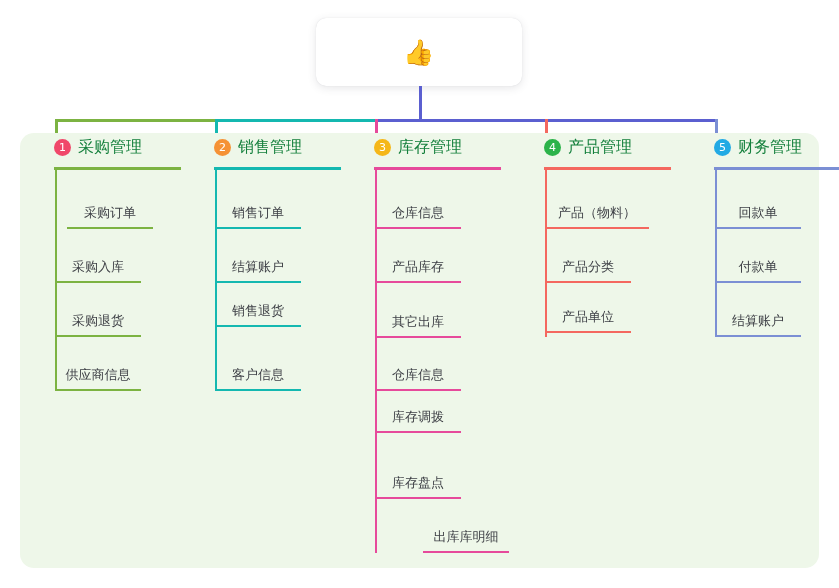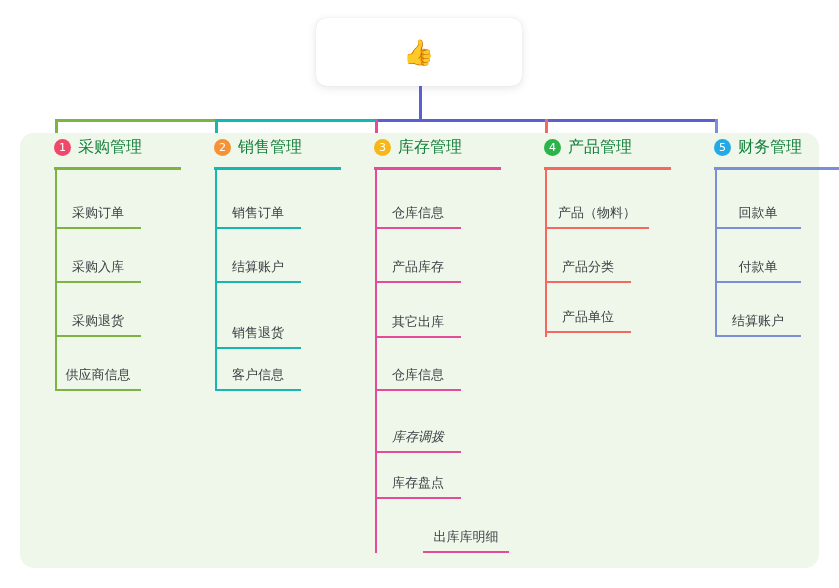--- a/index.html
+++ b/index.html
@@ -134,21 +134,21 @@
 
   <div class="panel">
     <div id="columns-host">
         <div class="col" style="left: 16px;">
           <div class="col-head">
             <span class="badge" style="background: rgb(240, 72, 106);">1</span>
             <span class="col-title">采购管理</span>
           </div>
           <div class="head-rule" style="background: rgb(124, 179, 66);"></div>
           <div class="spine" style="background: rgb(124, 179, 66); height: 222px;"></div>
-          <div class="item" style="top: 42px;">
+          <div class="item" style="top: 42px; margin-left: 12px;">
             <div class="item-label">采购订单</div>
             <div class="item-rule" style="background: rgb(124, 179, 66);"></div>
           </div>
           <div class="item" style="top: 96px;">
             <div class="item-label">采购入库</div>
             <div class="item-rule" style="background: rgb(124, 179, 66);"></div>
           </div>
           <div class="item" style="top: 150px;">
             <div class="item-label">采购退货</div>
             <div class="item-rule" style="background: rgb(124, 179, 66);"></div>
@@ -166,21 +166,21 @@
           <div class="head-rule" style="background: rgb(20, 184, 176);"></div>
           <div class="spine" style="background: rgb(20, 184, 176); height: 222px;"></div>
           <div class="item" style="top: 42px;">
             <div class="item-label">销售订单</div>
             <div class="item-rule" style="background: rgb(20, 184, 176);"></div>
           </div>
           <div class="item" style="top: 96px;">
             <div class="item-label">结算账户</div>
             <div class="item-rule" style="background: rgb(20, 184, 176);"></div>
           </div>
-          <div class="item" style="top: 162px; padding-left: 12px;">
+          <div class="item" style="top: 140px; padding-left: 12px;">
             <div class="item-label">销售退货</div>
             <div class="item-rule" style="background: rgb(20, 184, 176);"></div>
           </div>
           <div class="item" style="top: 204px;">
             <div class="item-label">客户信息</div>
             <div class="item-rule" style="background: rgb(20, 184, 176);"></div>
           </div>
         </div>
         <div class="col" style="left: 336px;">
           <div class="col-head">
@@ -198,21 +198,21 @@
             <div class="item-rule" style="background: rgb(230, 74, 155);"></div>
           </div>
           <div class="item" style="top: 151px;">
             <div class="item-label">其它出库</div>
             <div class="item-rule" style="background: rgb(230, 74, 155);"></div>
           </div>
           <div class="item" style="top: 204px;">
             <div class="item-label">仓库信息</div>
             <div class="item-rule" style="background: rgb(230, 74, 155);"></div>
           </div>
-          <div class="item" style="top: 266px; font-style: italic;">
+          <div class="item" style="top: 246px;">
             <div class="item-label">库存调拨</div>
             <div class="item-rule" style="background: rgb(230, 74, 155);"></div>
           </div>
           <div class="item" style="top: 312px;">
             <div class="item-label">库存盘点</div>
             <div class="item-rule" style="background: rgb(230, 74, 155);"></div>
           </div>
           <div class="item" style="top: 366px; margin-left: 48px;">
             <div class="item-label">出库库明细</div>
             <div class="item-rule" style="background: rgb(230, 74, 155);"></div>

